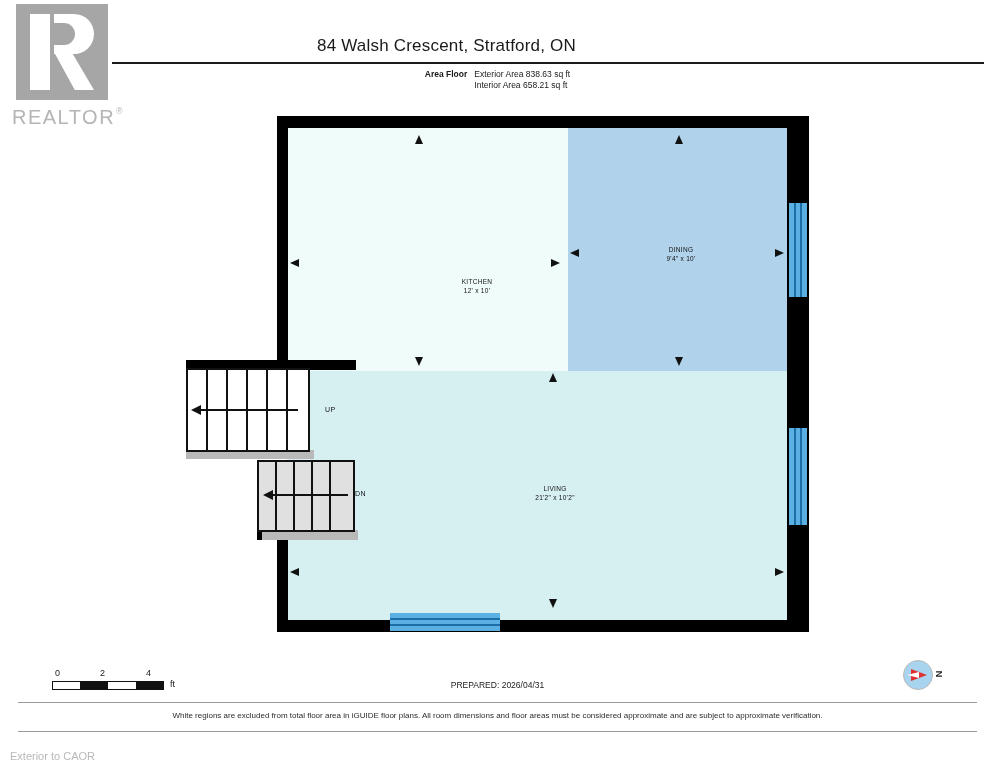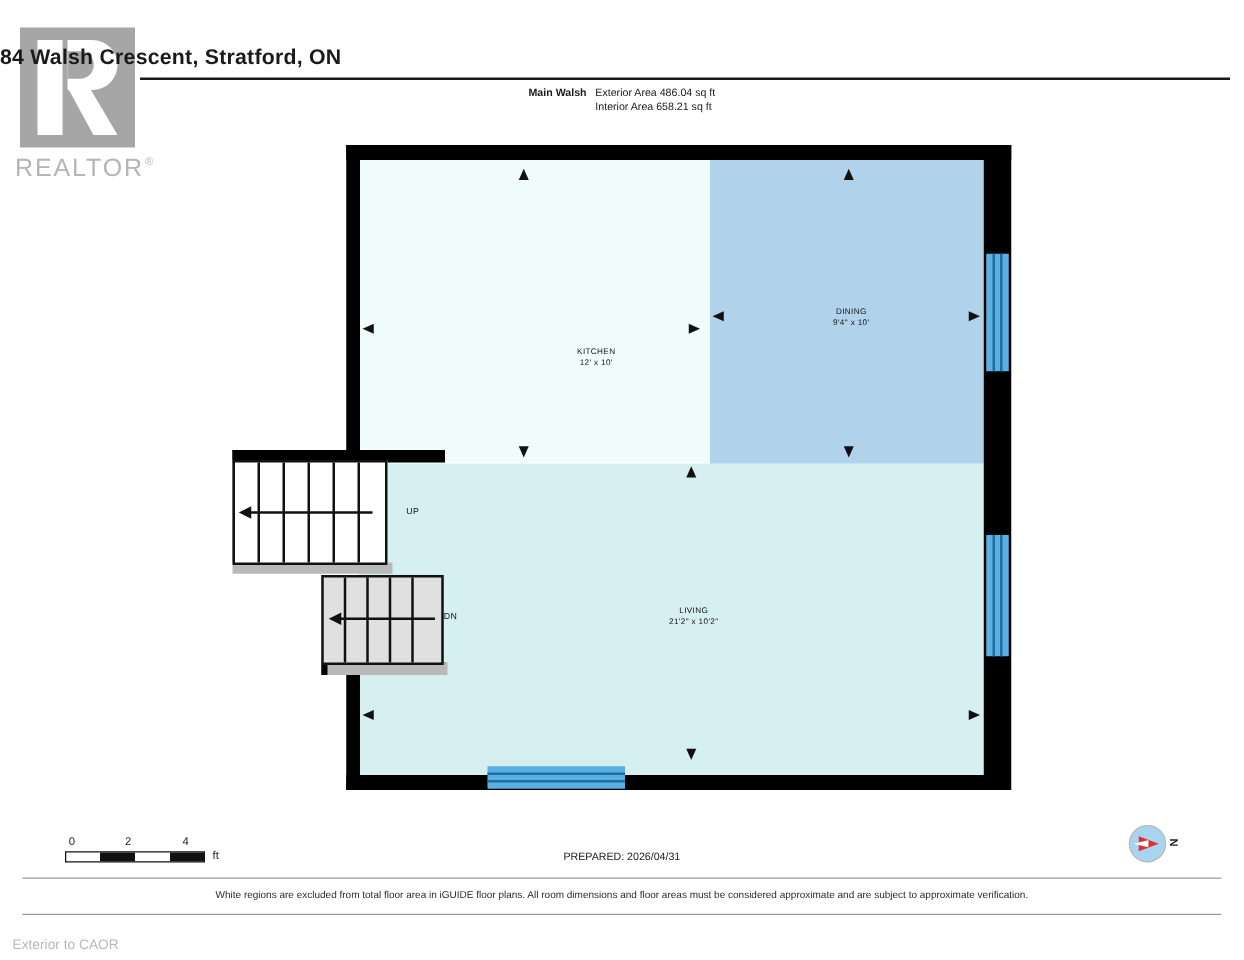--- a/index.html
+++ b/index.html
@@ -13,21 +13,21 @@
     position: relative;
     font-family: "Liberation Sans", sans-serif;
     overflow: hidden;
     color: #1a1a1a;
   }
 
   
   #realtor-logo {
     position: absolute;
     left: 8px;
-    top: 20px;
+    top: 2px;
     width: 112px;
     height: 120px;
   }
   #realtor-mark {
     position: absolute;
     left: 8px;
     top: 2px;
     width: 92px;
     height: 96px;
     background: #a6a6a6;
@@ -85,23 +85,23 @@
     font-size: 9px;
     color: #b5b5b5;
   }
 
   
   #plan-title {
     position: absolute;
     left: 0;
     top: 36px;
     width: 893px;
-    text-align: left;
+    text-align: center;
     font-size: 17px;
-    font-weight: bold;
+    font-weight: normal;
     letter-spacing: .2px;
   }
   #header-rule {
     position: absolute;
     left: 112px;
     top: 62px;
     width: 872px;
     height: 2px;
     background: #1a1a1a;
   }
@@ -297,21 +297,21 @@
     <div class="r-bowl-hole"></div>
     <div class="r-leg"></div>
   </div>
   <div id="realtor-word">REALTOR</div>
   <div id="realtor-reg">®</div>
 </div>
 
 <div id="header-rule"></div>
 <div id="plan-title">84 Walsh Crescent, Stratford, ON</div>
 <div id="floor-meta">
-  <span class="floor-label">Main Walsh</span><span class="area-col"><span>Exterior Area 486.04 sq ft</span><br><span>Interior Area 658.21 sq ft</span></span>
+  <span class="floor-label">Area Floor</span><span class="area-col"><span>Exterior Area 838.63 sq ft</span><br><span>Interior Area 658.21 sq ft</span></span>
 </div>
 
 <div id="floorplan">
 
   <div class="room room-kitchen" style="left:287px; top:128px; width:281px; height:243px;"></div>
   <div class="room room-dining" style="left:568px; top:128px; width:219px; height:243px;"></div>
   <div class="room room-living" style="left:287px; top:371px; width:500px; height:249px;"></div>
 
   <div class="room room-living" style="left:310px; top:371px; width:0px; height:0px;"></div>
 

